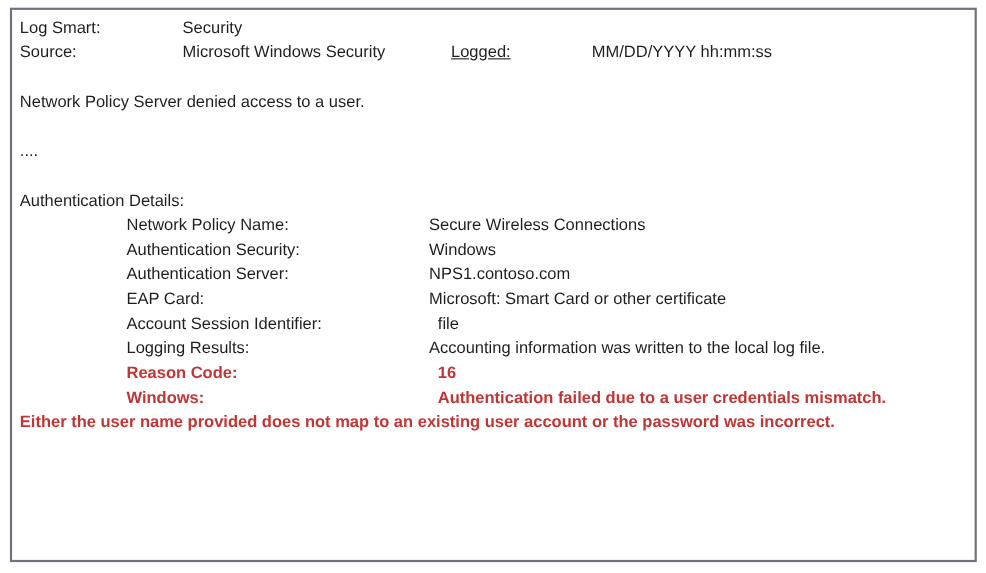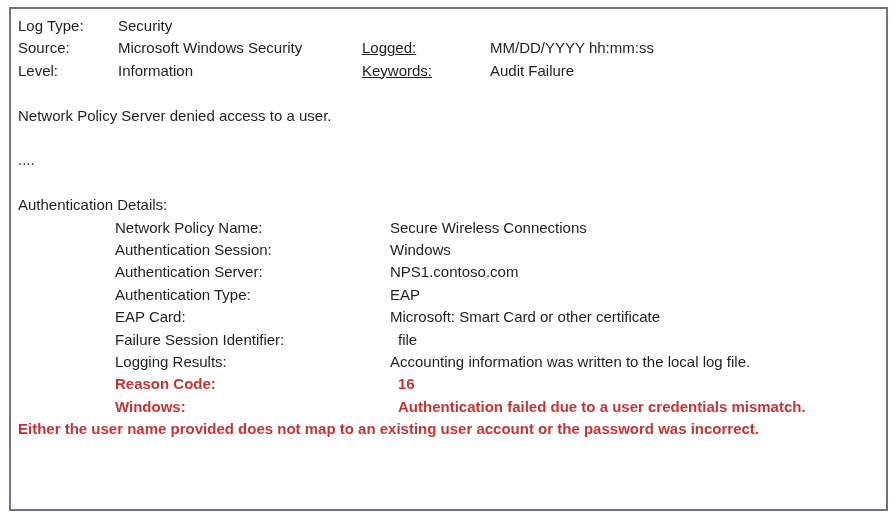--- a/index.html
+++ b/index.html
@@ -27,72 +27,66 @@
     height: 504px;
     border: 2px solid var(--border);
     background: var(--background);
     padding: 6px 10px 0 7px;
     line-height: 22.4px;
     overflow: hidden;
   }
   .row { white-space: nowrap; }
   .row span { display: inline-block; vertical-align: top; white-space: nowrap; }
   .h-label  { width: 100px; }
-  .h-value  { width: 244px; }
+  .h-value  { width: 244px; margin-left: 48px; }
   .h-label2 { width: 128px; text-decoration: underline; }
   .blank { height: 22.4px; }
   .d-row { padding-left: 97px; }
   .d-label { width: 275px; }
   .red { color: var(--red); font-weight: bold; }
   .pad-sm { padding-left: 8px; }
 </style>
 </head>
 <body>
 
 <div class="frame">
 
   <div class="row">
-    <span class="h-label">Log Type:</span><span class="h-value">Security</span><span class="h-label2"></span><span></span>
+    <span class="h-label">Log Smart:</span><span class="h-value">Security</span><span class="h-label2"></span><span></span>
   </div>
   <div class="row">
     <span class="h-label">Source:</span><span class="h-value">Microsoft Windows Security</span><span class="h-label2">Logged:</span><span>MM/DD/YYYY hh:mm:ss</span>
-  </div>
-  <div class="row">
-    <span class="h-label">Level:</span><span class="h-value">Information</span><span class="h-label2">Keywords:</span><span>Audit Failure</span>
   </div>
 
   <div class="blank"></div>
 
   <div class="row">Network Policy Server denied access to a user.</div>
 
   <div class="blank"></div>
 
   <div class="row">....</div>
 
   <div class="blank"></div>
 
   <div class="row">Authentication Details:</div>
 
   <div class="row d-row">
     <span class="d-label">Network Policy Name:</span><span>Secure Wireless Connections</span>
   </div>
   <div class="row d-row">
-    <span class="d-label">Authentication Session:</span><span>Windows</span>
+    <span class="d-label">Authentication Security:</span><span>Windows</span>
   </div>
   <div class="row d-row">
     <span class="d-label">Authentication Server:</span><span>NPS1.contoso.com</span>
   </div>
   <div class="row d-row">
-    <span class="d-label">Authentication Type:</span><span>EAP</span>
-  </div>
-  <div class="row d-row">
     <span class="d-label">EAP Card:</span><span>Microsoft: Smart Card or other certificate</span>
   </div>
   <div class="row d-row">
-    <span class="d-label">Failure Session Identifier:</span><span class="pad-sm">file</span>
+    <span class="d-label">Account Session Identifier:</span><span class="pad-sm">file</span>
   </div>
   <div class="row d-row">
     <span class="d-label">Logging Results:</span><span>Accounting information was written to the local log file.</span>
   </div>
   <div class="row d-row red">
     <span class="d-label">Reason Code:</span><span class="pad-sm">16</span>
   </div>
   <div class="row d-row red">
     <span class="d-label">Windows:</span><span class="pad-sm">Authentication failed due to a user credentials mismatch.</span>
   </div>

